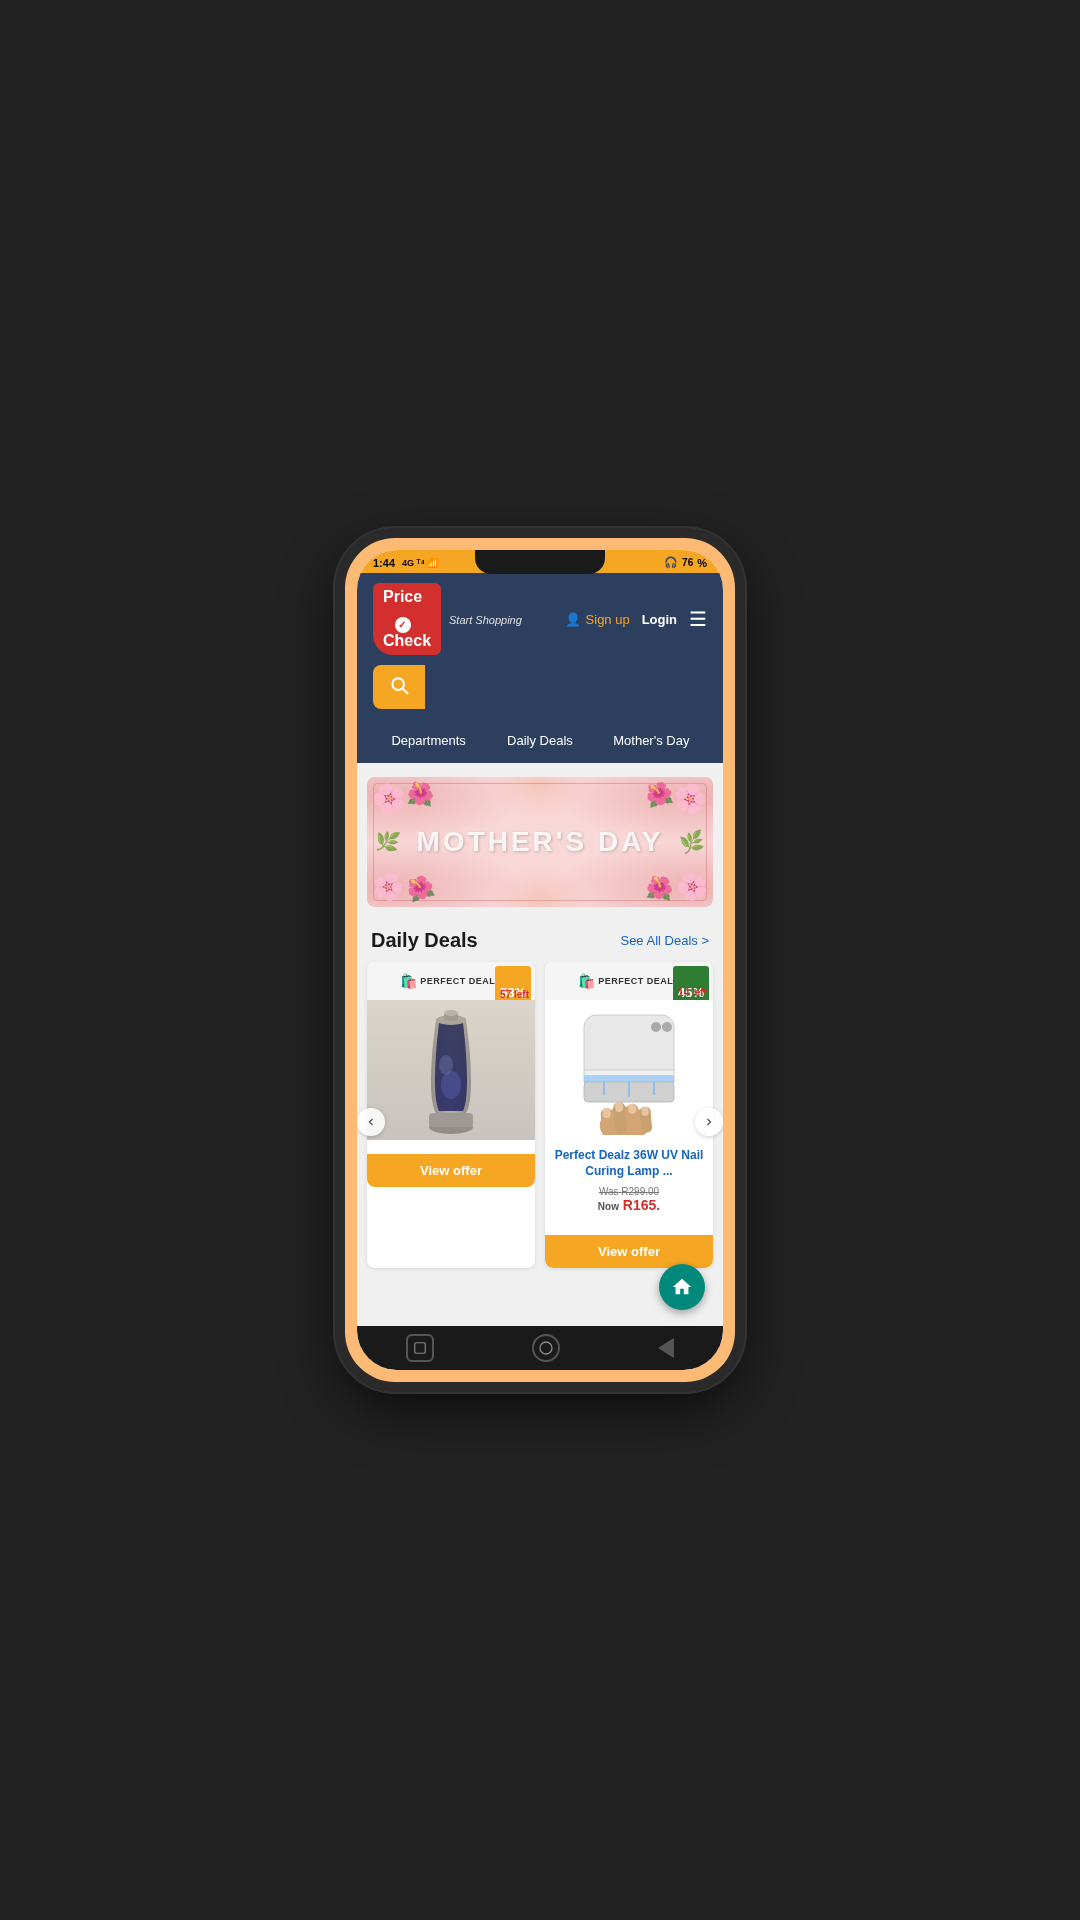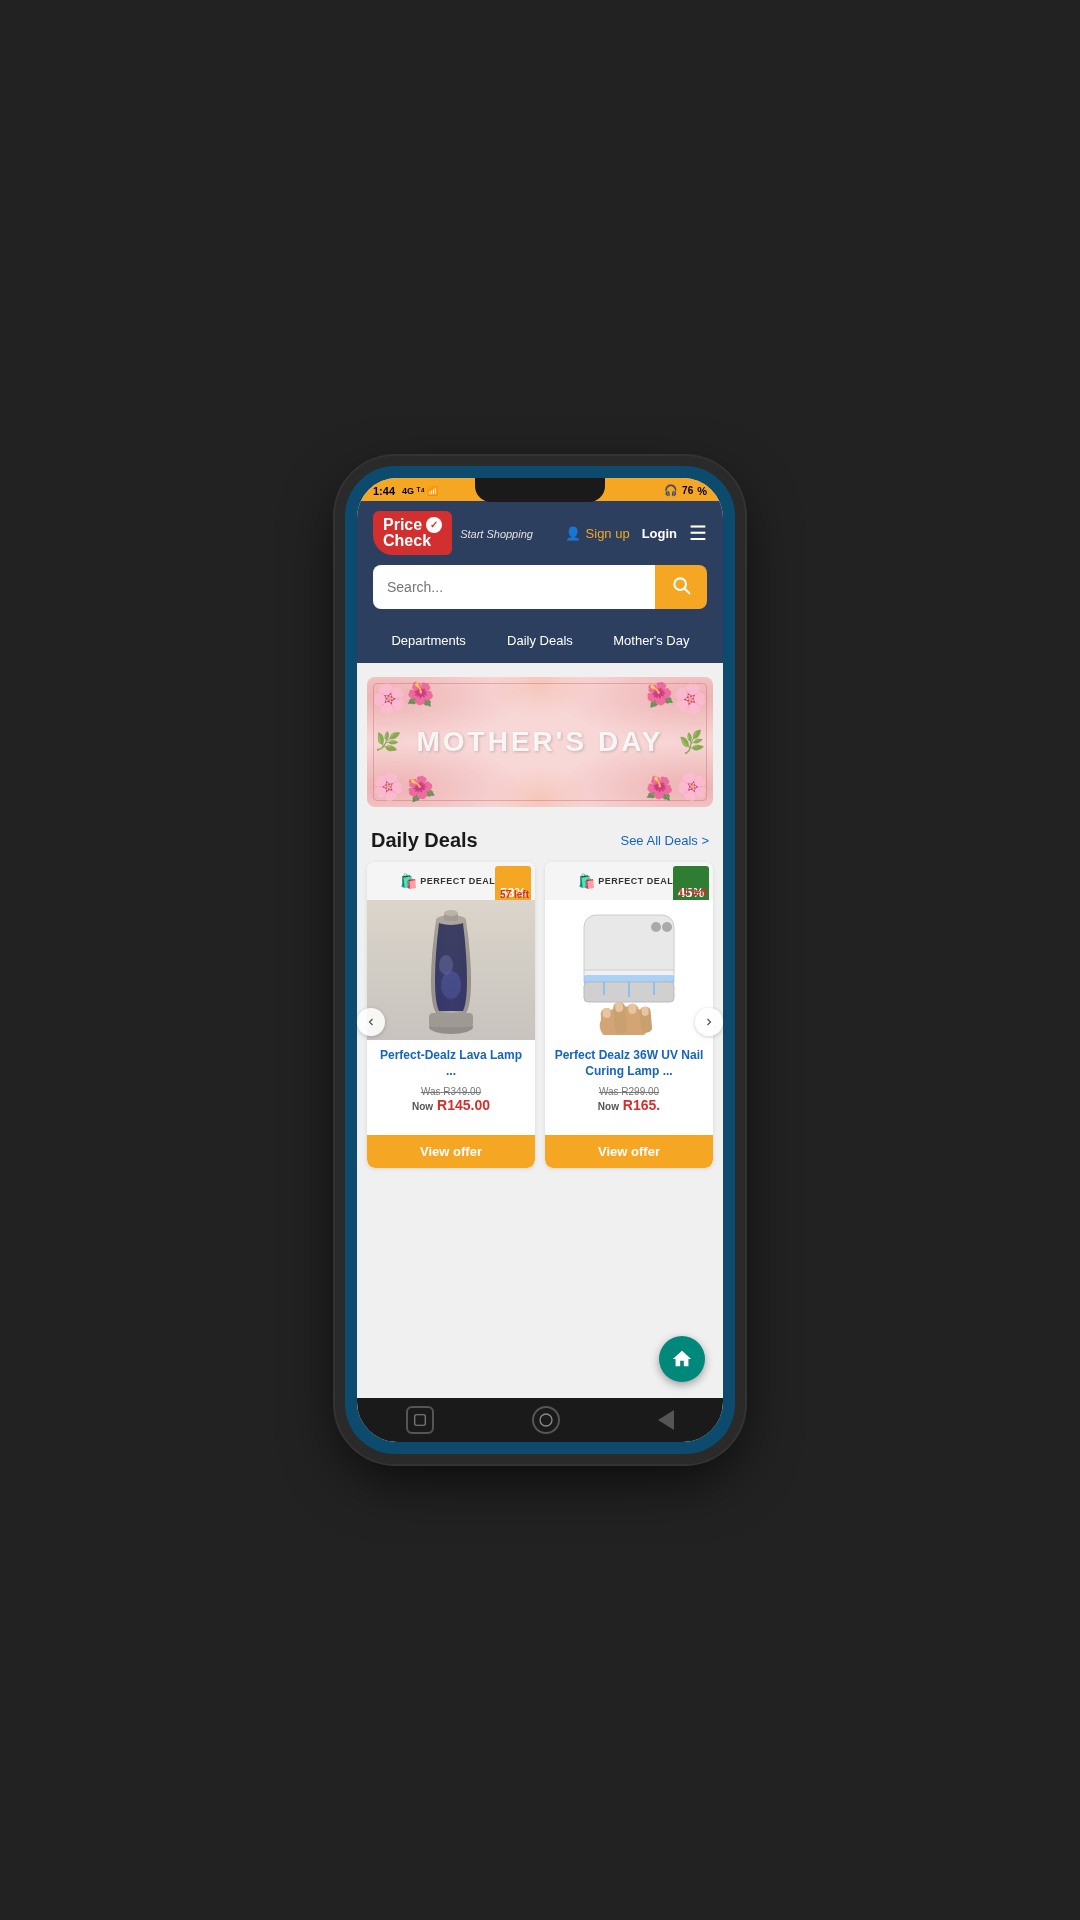--- a/index.html
+++ b/index.html
@@ -9,22 +9,22 @@
       background: #222;
       display: flex;
       justify-content: center;
       align-items: center;
       min-height: 100vh;
       font-family: Arial, Helvetica, sans-serif;
     }
 
     .phone-frame {
       width: 390px;
-      height: 988px;
-      background: #0c4a6e;
+      height: 844px;
+      background: #fdba74;
       border-radius: 50px;
       position: relative;
       overflow: hidden;
       box-shadow: 0 0 0 10px #2a2a2a, 0 0 0 12px #333, 0 20px 60px rgba(0,0,0,0.8);
     }
 
     .phone-screen {
       position: absolute;
       top: 12px;
       left: 12px;
@@ -104,21 +104,22 @@
       align-items: flex-start;
     }
 
     .logo-text-price {
       color: white;
       font-size: 16px;
       font-weight: 900;
       line-height: 1;
       display: flex;
       align-items: center;
-      gap: 4px;
+      gap: 12px;
+      flex-direction: column;
     }
 
     .logo-text-check {
       color: white;
       font-size: 16px;
       font-weight: 900;
       line-height: 1;
     }
 
     .checkmark-badge {
@@ -546,21 +547,20 @@
             <div class="sign-up-btn">
               <span>👤</span>
               <span>Sign up</span>
             </div>
             <div class="login-btn">Login</div>
             <div class="menu-icon">☰</div>
           </div>
         </div>
 
         <div class="search-bar">
-          <input class="search-input" type="text" placeholder="Search..." style="">
           <button class="search-btn">
             <span class="search-icon-svg">
               <svg width="20" height="20" viewBox="0 0 24 24" fill="none" stroke="white" stroke-width="2.5" stroke-linecap="round">
                 <circle cx="11" cy="11" r="7"></circle>
                 <line x1="16.5" y1="16.5" x2="22" y2="22"></line>
               </svg>
             </span>
           </button>
         </div>
 
@@ -648,33 +648,20 @@
                 <ellipse cx="35" cy="80" rx="10" ry="14" fill="#3f51b5" opacity="0.8"></ellipse>
                 <ellipse cx="30" cy="60" rx="7" ry="10" fill="#5c6bc0" opacity="0.6"></ellipse>
 
                 <ellipse cx="35" cy="15" rx="15" ry="5" fill="#c0c0c0"></ellipse>
                 <rect x="28" y="8" width="14" height="8" rx="2" fill="#b0b0b0"></rect>
                 <ellipse cx="35" cy="8" rx="7" ry="3" fill="#d0d0d0"></ellipse>
               </svg>
             </div>
           </div>
 
-          <div class="product-info">
-            <div class="product-name">Perfect-Dealz Lava Lamp ...</div>
-            <div class="price-area">
-              <div class="was-price">
-                <span>Was</span>
-                <span>R349.00</span>
-              </div>
-              <div class="now-price">
-                <span class="now-label">Now</span>
-                <strong>R145.00</strong>
-              </div>
-            </div>
-          </div>
           <button class="view-offer-btn">View offer</button>
         </div>
 
         <div class="product-card">
           <div class="product-card-top">
             <div class="shop-logo">
               <span class="shop-logo-bag">🛍️</span>
               <span class="shop-logo-text">PERFECT DEALZ</span>
             </div>
             <div class="discount-badge" style="background:#2e7d32;">

